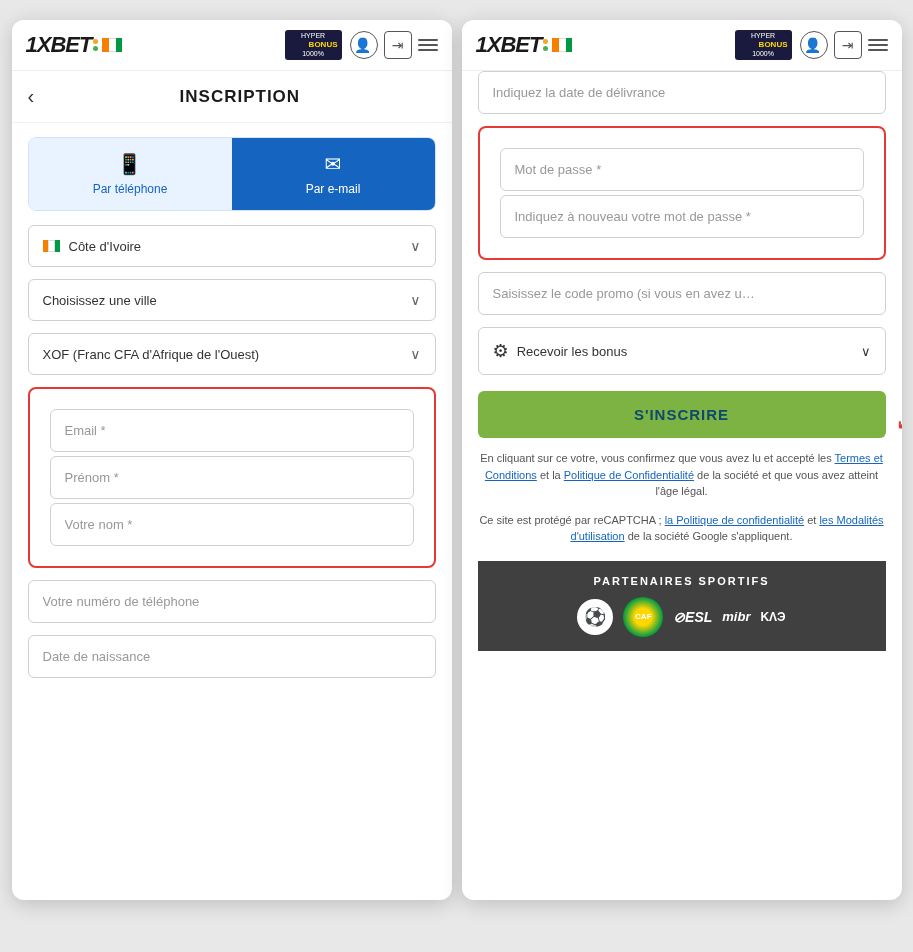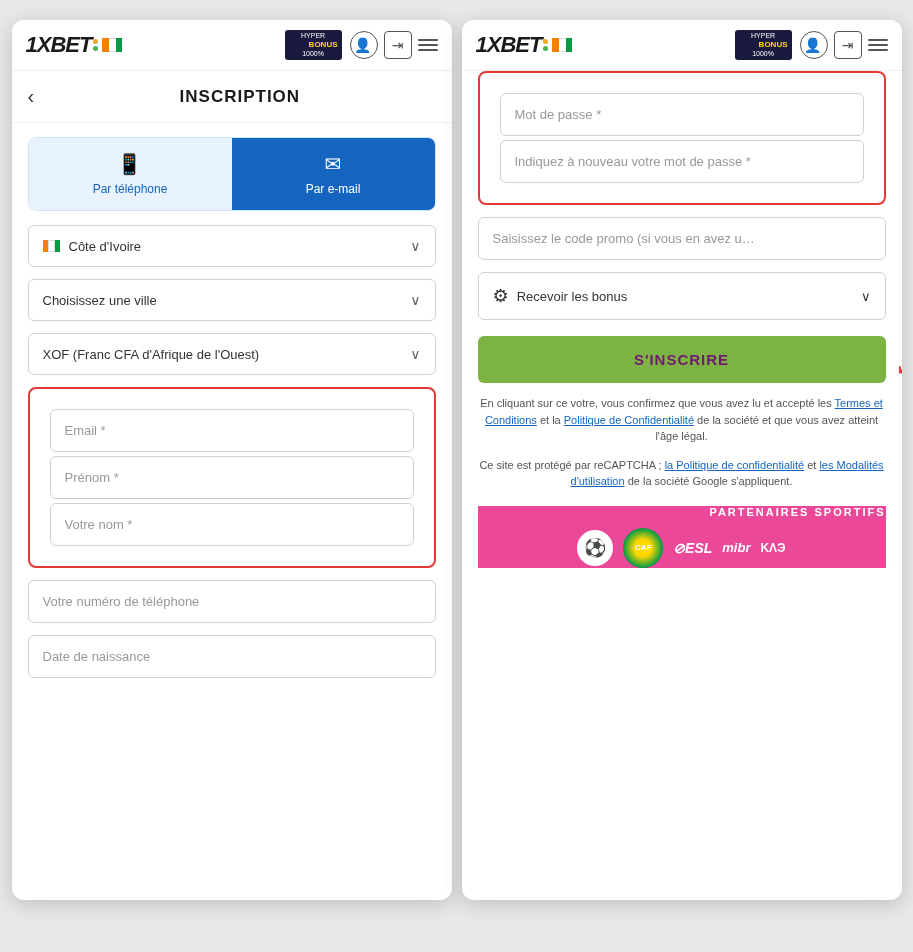--- a/index.html
+++ b/index.html
@@ -236,21 +236,21 @@
       color: #333;
     }
     .bonus-icon {
       margin-right: 8px;
       font-size: 18px;
     }
 
     .register-btn {
       width: 100%;
       background: #7cb342;
-      color: #701a75;
+      color: #0c4a6e;
       border: none;
       border-radius: 6px;
       padding: 15px;
       font-size: 15px;
       font-weight: 700;
       letter-spacing: 1px;
       cursor: pointer;
       margin-bottom: 12px;
       position: relative;
     }
@@ -282,22 +282,23 @@
       text-align: center;
       line-height: 1.5;
       margin-bottom: 16px;
     }
     .recaptcha-text a {
       color: #1565c0;
       text-decoration: underline;
     }
 
     .partners-section {
-      background: #ec4899;
-      text-align: right;
+      background: #404040;
+      padding: 14px;
+      text-align: center;
     }
     .partners-title {
       color: #fff;
       font-size: 11px;
       font-weight: 700;
       letter-spacing: 2px;
       margin-bottom: 10px;
     }
     .partners-logos {
       display: flex;
@@ -477,20 +478,23 @@
         <div class="menu-icon">
           <div class="menu-line"></div>
           <div class="menu-line"></div>
           <div class="menu-line"></div>
         </div>
       </div>
     </div>
 
     <div class="right-panel-body">
 
+      <div class="date-field">
+        <span>Indiquez la date de délivrance</span>
+      </div>
 
       <div class="red-box">
         <input class="input-field" type="password" style="margin-bottom: 4px;" placeholder="Mot de passe *">
         <input class="input-field" type="password" style="margin-bottom: 0px;" placeholder="Indiquez à nouveau votre mot de passe *">
       </div>
 
       <div class="promo-field">
         <span>Saisissez le code promo (si vous en avez u…</span>
       </div>
 

